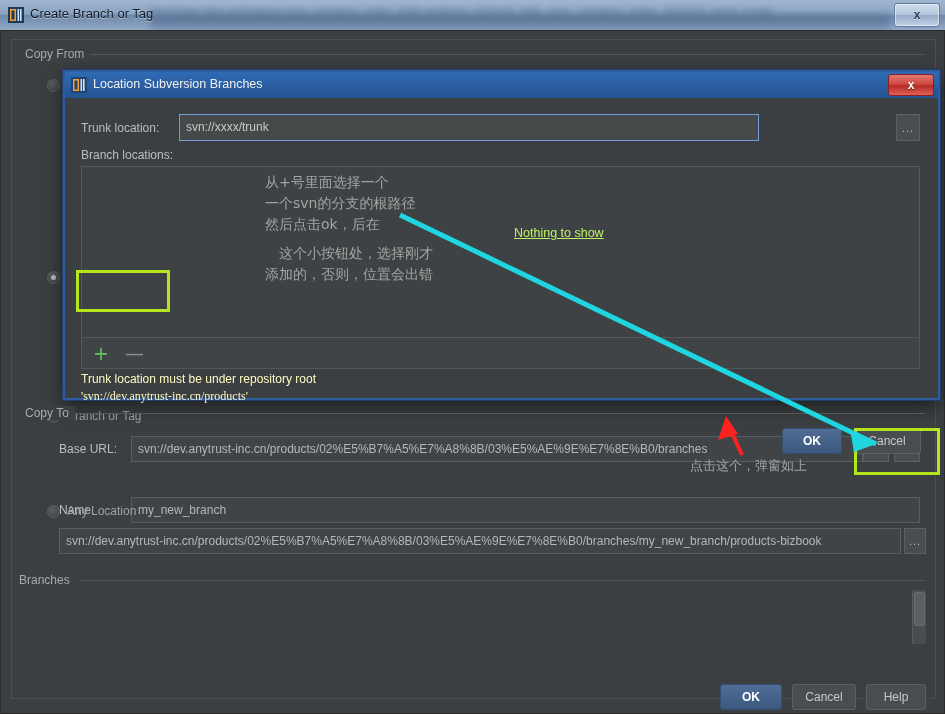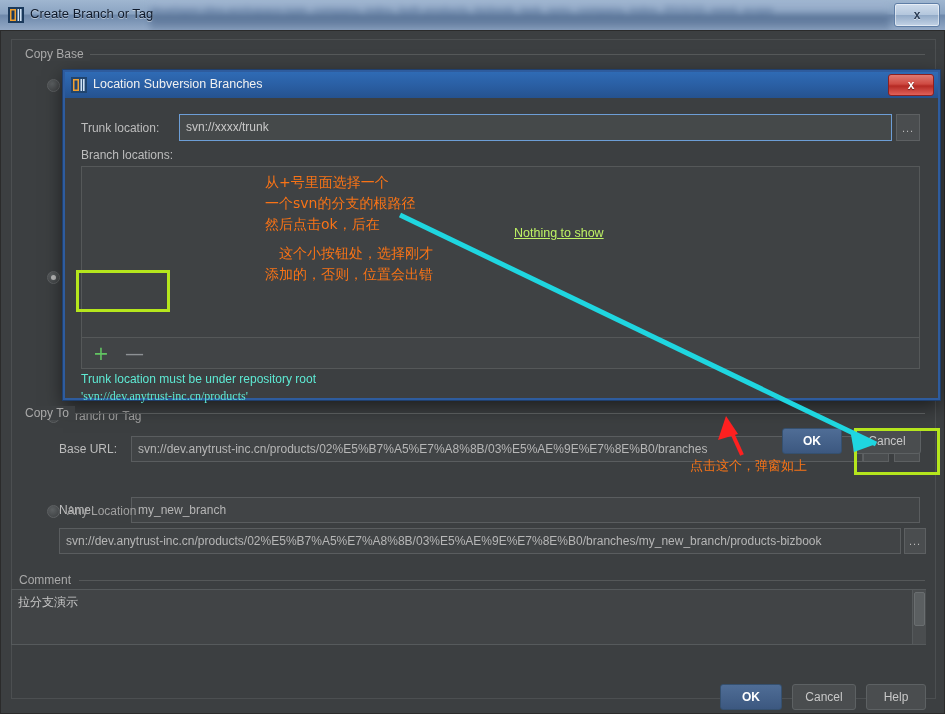--- a/index.html
+++ b/index.html
@@ -164,27 +164,27 @@
     position:absolute;box-sizing:border-box;
     background:#414446;border:1px solid #555859;border-top:none;
     display:flex;align-items:center;
   }
   .tb-plus{color:#62c462;font-size:19px;margin-left:11px;line-height:1;cursor:pointer;
            font-family:"DejaVu Sans",sans-serif;}
   .tb-minus{color:#8d9194;font-size:19px;margin-left:16px;line-height:1;cursor:pointer;
             font-family:"DejaVu Sans",sans-serif;}
 
   .err{
-    position:absolute;font-size:12px;color:#5eead4;line-height:16px;
+    position:absolute;font-size:12px;color:#fef9c3;line-height:16px;
     font-family:"Liberation Sans",sans-serif;
   }
 
   
   .anno-red{
-    position:absolute;color:#f97316;font-size:14px;line-height:21px;
+    position:absolute;color:#a3a3a3;font-size:14px;line-height:21px;
     font-family:"DejaVu Sans","Liberation Sans",sans-serif;
     white-space:pre;z-index:40;pointer-events:none;
   }
   .hl-box{
     position:absolute;border:3px solid #b5e61d;box-sizing:border-box;z-index:35;
   }
   .anno-svg{position:absolute;left:0;top:0;width:945px;height:714px;z-index:38;pointer-events:none;}
 </style>
 </head>
 <body>
@@ -202,21 +202,21 @@
         <rect x="12" y="2" width="1.6" height="12" fill="#cfe2f5"></rect>
       </svg>
     </div>
     <div class="win-title-text">Create Branch or Tag</div>
     <div class="win-close">x</div>
   </div>
 
   <div class="win-body">
     <div class="panel-inset"></div>
 
-    <div class="grp-label" style="left:18px;top:16px;">Copy Base</div>
+    <div class="grp-label" style="left:18px;top:16px;">Copy From</div>
     <div class="grp-rule" style="left:84px;top:23px;width:840px;"></div>
 
     <div class="radio" style="left:46px;top:48px;"></div>
     <div class="radio checked" style="left:46px;top:240px;"></div>
 
     <div class="grp-label" style="left:18px;top:375px;">Copy To</div>
     <div class="grp-rule" style="left:72px;top:382px;width:852px;"></div>
 
     <div class="radio checked" style="left:46px;top:379px;"></div>
     <div class="radio-lbl" style="left:66px;top:378px;">Branch or Tag</div>
@@ -229,24 +229,23 @@
     <div class="ellipsis-btn" style="left:893px;top:405px;width:26px;height:26px;">...</div>
 
     <div class="field-lbl" style="left:58px;top:472px;">Name:</div>
     <div class="txtfield readonly" style="left:130px;top:466px;width:789px;height:26px;">my_new_branch</div>
 
     <div class="radio" style="left:46px;top:474px;"></div>
     <div class="radio-lbl" style="left:66px;top:473px;">Any Location</div>
     <div class="txtfield readonly" style="left:58px;top:497px;width:842px;height:26px;">svn://dev.anytrust-inc.cn/products/02%E5%B7%A5%E7%A8%8B/03%E5%AE%9E%E7%8E%B0/branches/my_new_branch/products-bizbook</div>
     <div class="ellipsis-btn" style="left:903px;top:497px;width:22px;height:26px;">...</div>
 
-    <div class="grp-label" style="left:12px;top:542px;">Comment</div>
+    <div class="grp-label" style="left:12px;top:542px;">Branches</div>
     <div class="grp-rule" style="left:78px;top:549px;width:846px;"></div>
 
-    <div class="comment-area" style="left:10px;top:558px;width:915px;height:56px;">拉分支演示</div>
     <div class="cscroll-track" style="left:911px;top:559px;width:13px;height:54px;"></div>
     <div class="cscroll-thumb" style="left:913px;top:561px;width:9px;height:32px;"></div>
 
     <div class="btn default" style="left:719px;top:653px;width:62px;height:26px;">OK</div>
     <div class="btn" style="left:791px;top:653px;width:64px;height:26px;">Cancel</div>
     <div class="btn" style="left:865px;top:653px;width:60px;height:26px;">Help</div>
   </div>
 
   <div class="dlg">
     <div class="dlg-title">
@@ -259,21 +258,21 @@
           <rect x="12" y="2" width="1.6" height="12" fill="#cfe2f5"></rect>
         </svg>
       </div>
       <div class="dlg-title-text">Location Subversion Branches</div>
       <div class="dlg-close">x</div>
     </div>
 
     <div class="dlg-body">
 
       <div class="field-lbl" style="left:16px;top:23px;">Trunk location:</div>
-      <div class="txtfield" style="left:114px;top:16px;width:713px;height:27px;border:1px solid #6d9ed6;">svn://xxxx/trunk</div>
+      <div class="txtfield" style="left:114px;top:16px;width:580px;height:27px;border:1px solid #6d9ed6;">svn://xxxx/trunk</div>
       <div class="ellipsis-btn" style="left:831px;top:16px;width:24px;height:27px;">...</div>
 
       <div class="field-lbl" style="left:16px;top:50px;">Branch locations:</div>
 
       <div class="list-box" style="left:16px;top:68px;width:839px;height:172px;">
       </div>
       <div class="nothing" style="left:449px;top:128px;">Nothing to show</div>
 
       <div class="toolbar" style="left:16px;top:240px;width:839px;height:31px;">
         <span class="tb-plus">+</span>

